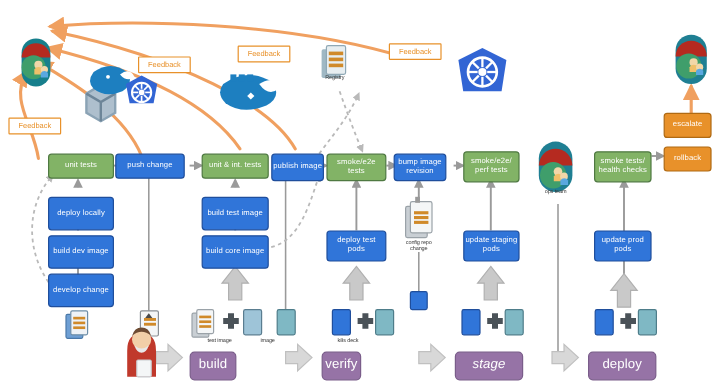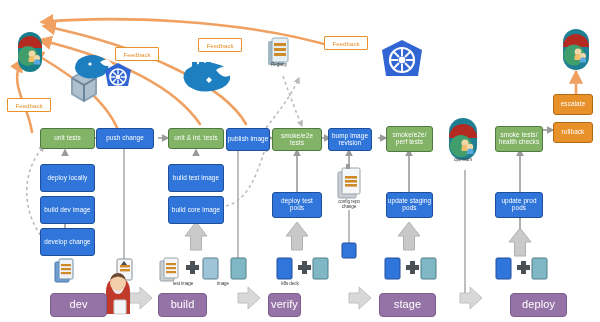--- a/index.html
+++ b/index.html
@@ -299,19 +299,18 @@
   <div class="fbk" style="left:198px;top:38px;width:44px;height:14px;">Feedback</div>
   <div class="fbk" style="left:324px;top:36px;width:44px;height:14px;">Feedback</div>
 
   <div class="tinylabel" style="left:255px;top:62px;width:48px;">Registry</div>
   <div class="tinylabel" style="left:443px;top:157px;width:40px;">ops team</div>
   <div class="tinylabel" style="left:332px;top:199px;width:34px;">config repo change</div>
   <div class="tinylabel" style="left:162px;top:281px;width:42px;">test image</div>
   <div class="tinylabel" style="left:204px;top:281px;width:38px;">image</div>
   <div class="tinylabel" style="left:270px;top:281px;width:40px;">k8s deck</div>
 
-  <div class="node purple" style="left:50px;top:293px;width:57px;height:24px;">dev</div>
-  <div class="node purple" style="left:158px;top:293px;width:49px;height:24px;">build</div>
+  <div class="node purple" style="left:158px;top:293px;width:39px;height:24px;">build</div>
   <div class="node purple" style="left:268px;top:293px;width:33px;height:24px;">verify</div>
-  <div class="node purple" style="left:379px;top:293px;width:57px;height:24px;">stage</div>
-  <div class="node purple" style="left:490px;top:293px;width:57px;height:24px;margin-left:20px;">deploy</div>
+  <div class="node purple" style="left:379px;top:293px;width:57px;height:24px;font-style:italic;">stage</div>
+  <div class="node purple" style="left:490px;top:293px;width:57px;height:24px;">deploy</div>
 
 </div>
 
 </body></html>

